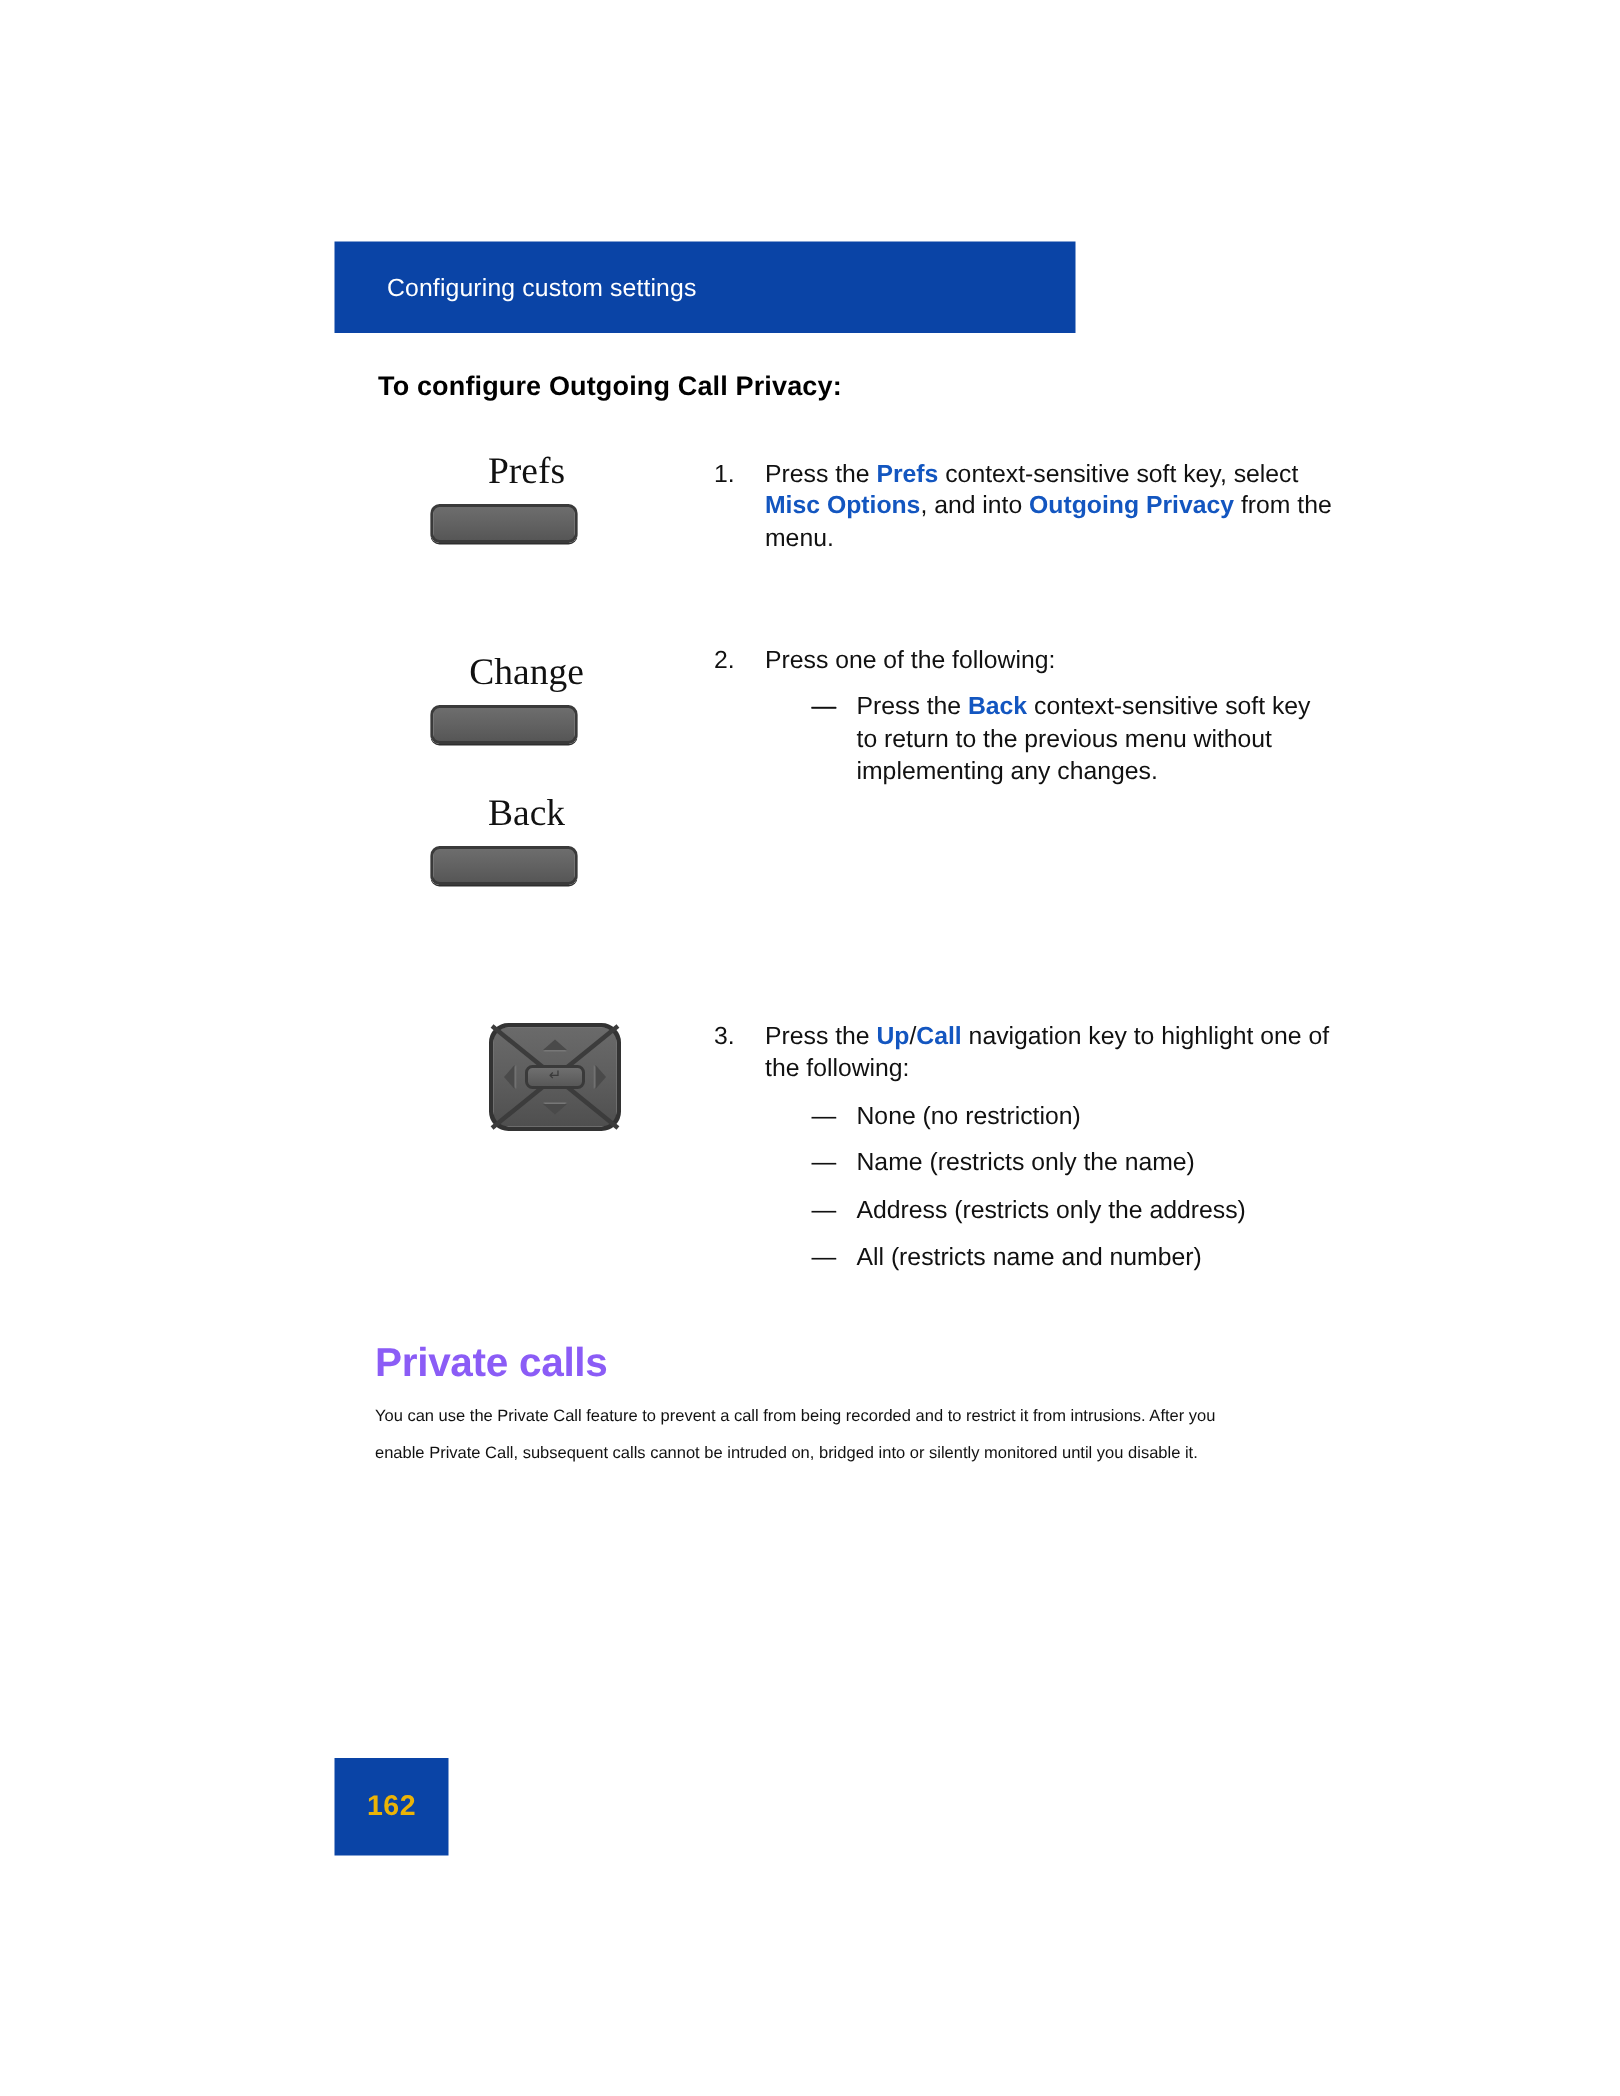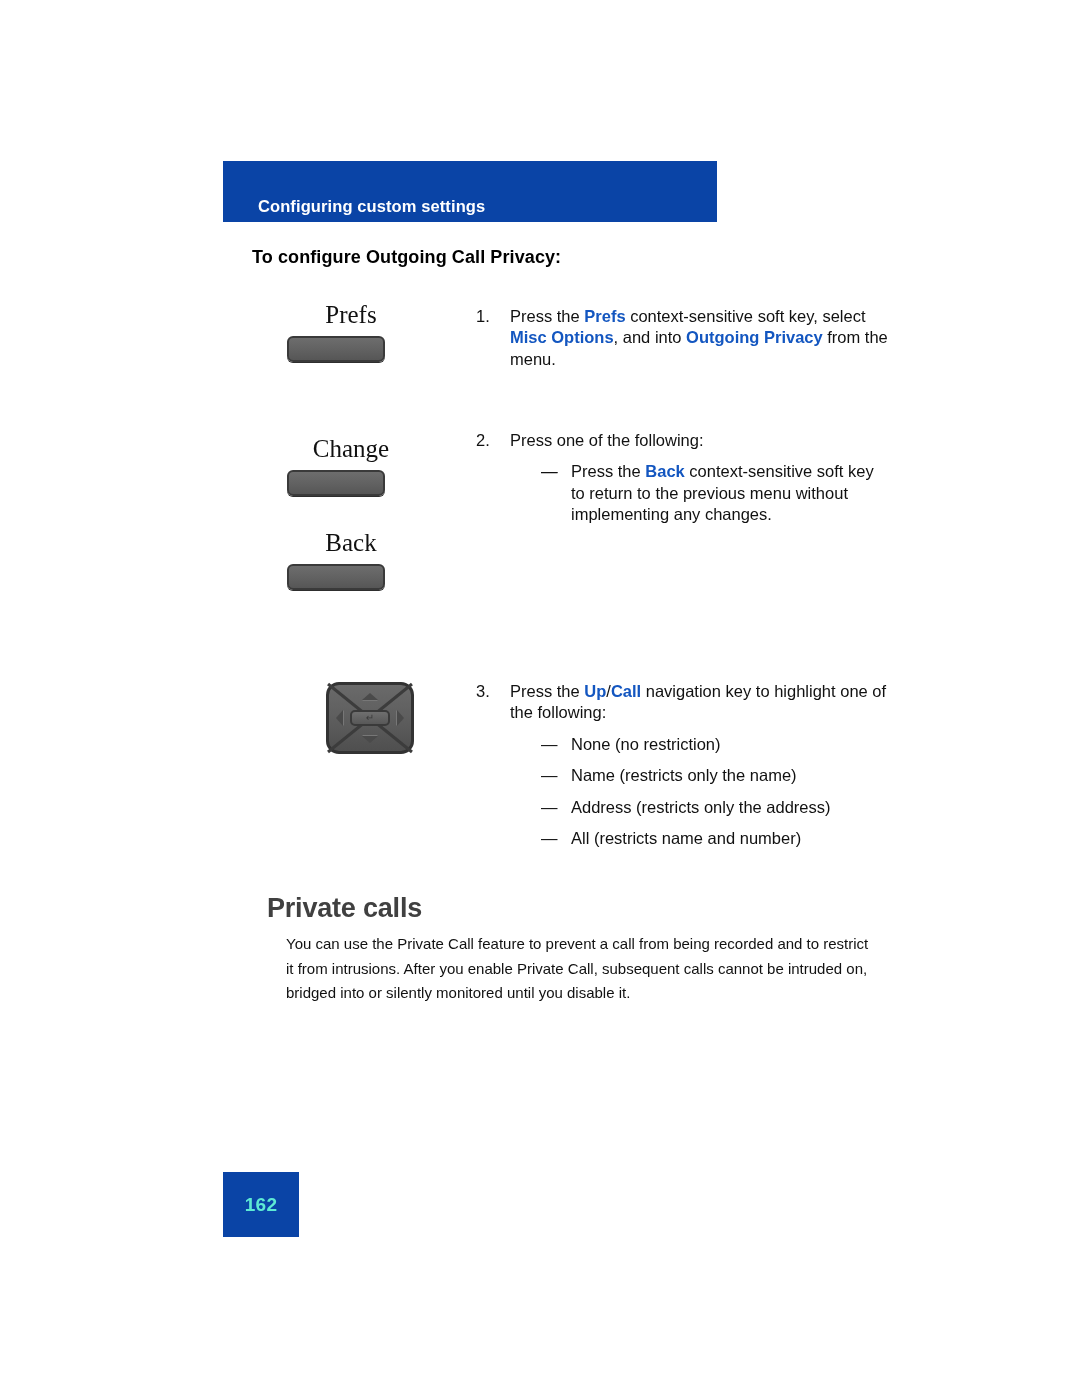--- a/index.html
+++ b/index.html
@@ -28,24 +28,24 @@
     position: absolute;
     left: 223px;
     top: 161px;
     width: 494px;
     height: 61px;
     background: #0a44a6;
   }
   .header-banner-title {
     position: absolute;
     left: 35px;
-    bottom: 6px;
+    bottom: 20px;
     color: #ffffff;
     font-size: 16.5px;
-    font-weight: bold;
+    font-weight: normal;
     letter-spacing: 0.1px;
     font-family: "Liberation Sans", sans-serif;
   }
 
   
   .subheading {
     position: absolute;
     left: 252px;
     top: 247px;
     font-size: 18px;
@@ -214,50 +214,48 @@
   }
   .b { font-weight: bold; color: #1356c0; }
 
   
   .section-heading {
     position: absolute;
     left: 250px;
     top: 893px;
     font-size: 27px;
     font-weight: bold;
-    color: #404040;
+    color: #8b5cf6;
     letter-spacing: -0.2px;
-    margin-left: 17px;
   }
 
   .body-para {
     position: absolute;
     left: 250px;
     top: 932px;
     width: 588px;
-    font-size: 15px;
+    font-size: 11px;
     line-height: 24.6px;
     color: #111111;
-    margin-left: 36px;
   }
 
   
   .page-number-box {
     position: absolute;
     left: 223px;
     top: 1172px;
     width: 76px;
     height: 65px;
     background: #0a44a6;
     display: flex;
     align-items: center;
     justify-content: center;
   }
   .page-number-text {
-    color: #5eead4;
+    color: #eab308;
     font-size: 19px;
     font-weight: bold;
     letter-spacing: 0.3px;
   }
 </style>
 </head>
 <body>
 
 <div class="page">
 

